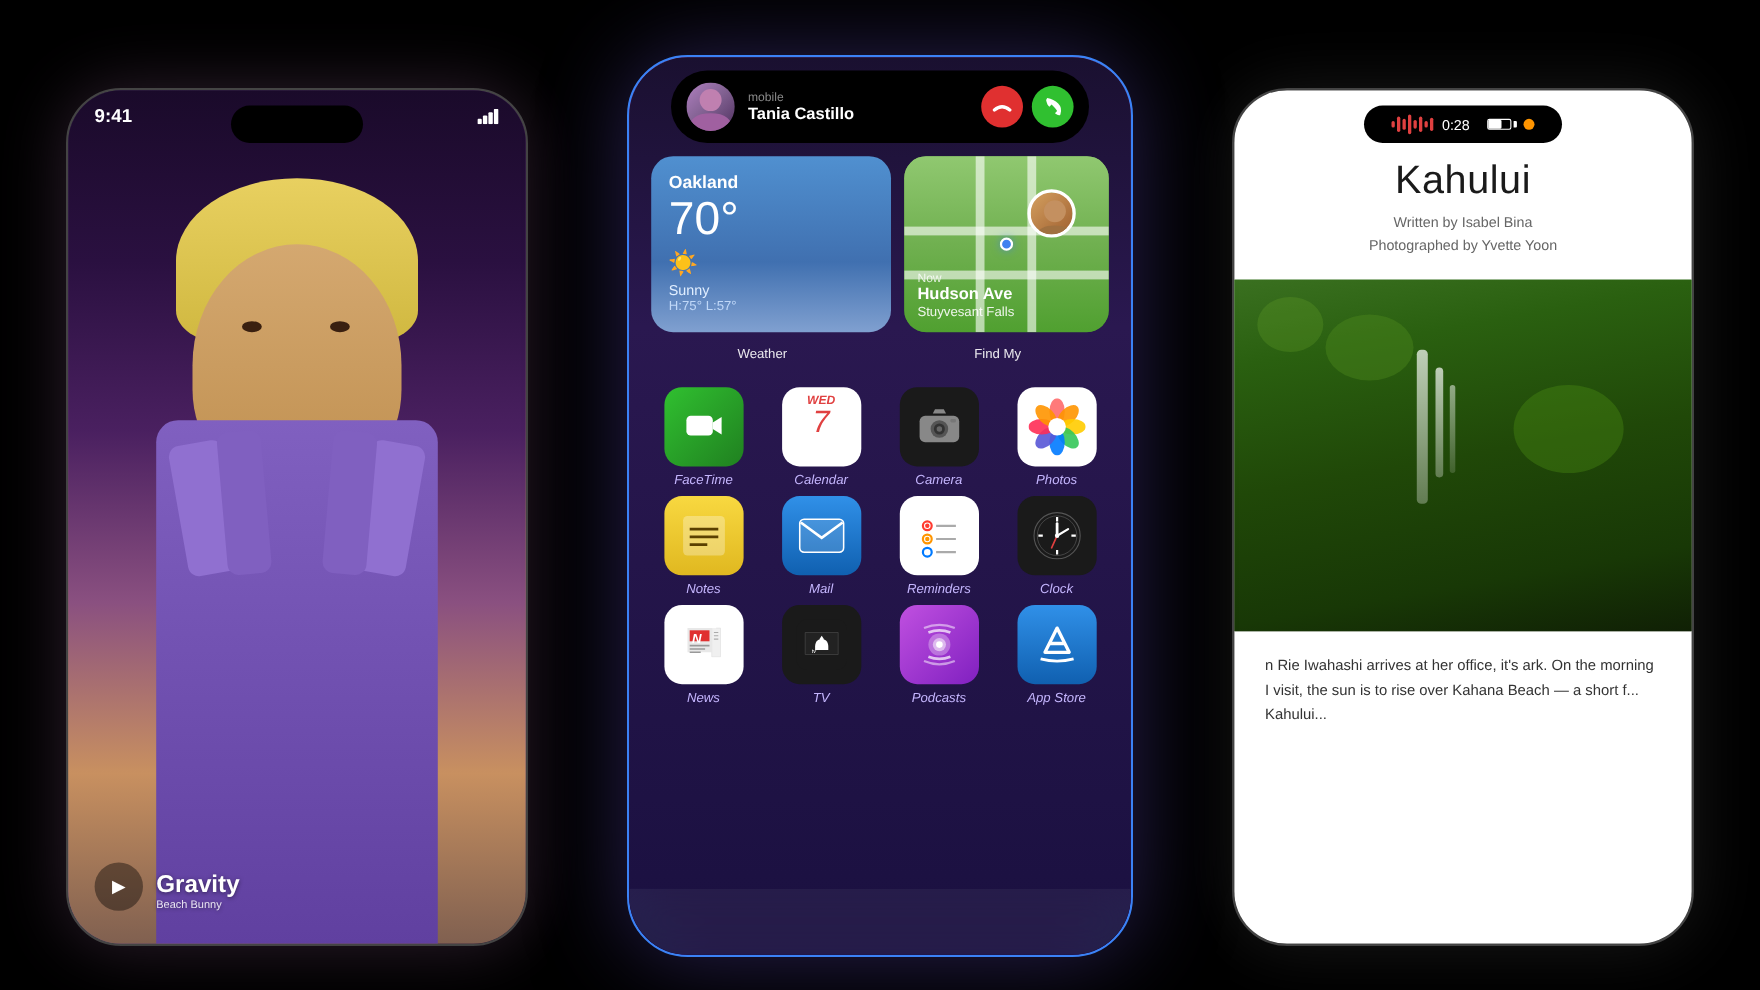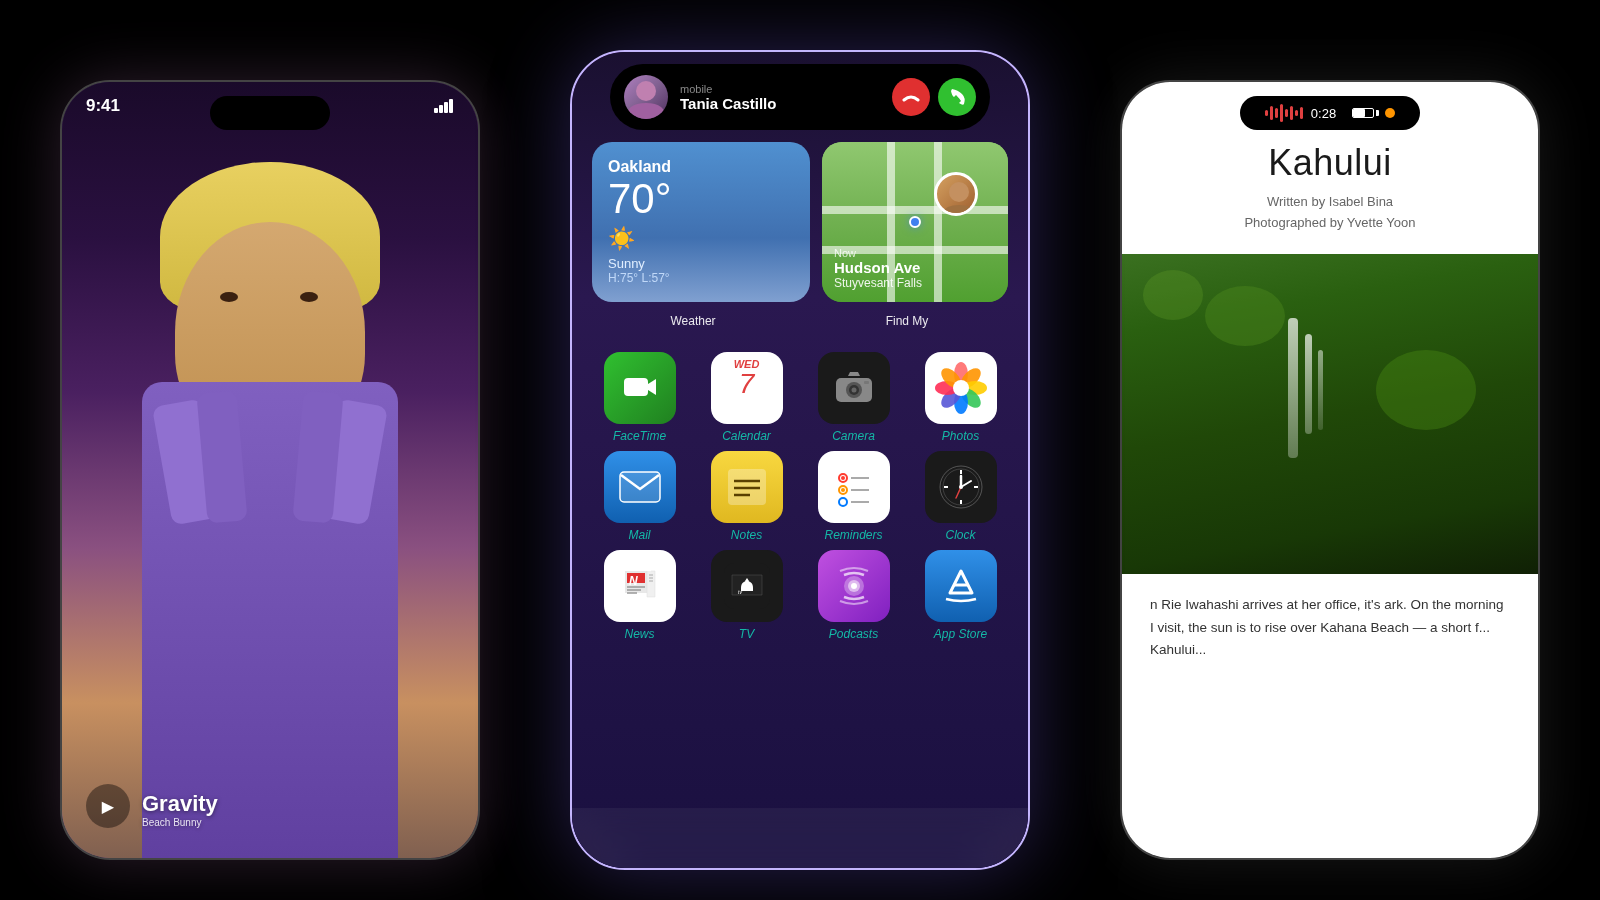--- a/index.html
+++ b/index.html
@@ -88,21 +88,21 @@
     
     .phone-center {
       position: absolute;
       left: 50%;
       transform: translateX(-50%);
       top: 50px;
       width: 460px;
       height: 820px;
       background: #1a1a2a;
       border-radius: 55px;
-      border: 2px solid #c4b5fd;
+      border: 2px solid #3b82f6;
       overflow: hidden;
       box-shadow: 0 0 80px rgba(100,80,200,0.4), 0 30px 80px rgba(0,0,0,0.8);
       z-index: 10;
     }
     
     .phone-center::before {
       content: '';
       position: absolute;
       inset: -3px;
       border-radius: 57px;
@@ -268,21 +268,21 @@
     }
     .app-icon {
       width: 72px; height: 72px;
       border-radius: 16px;
       display: flex; align-items: center; justify-content: center;
       font-size: 32px;
       flex-shrink: 0;
     }
     .app-label {
       font-size: 12px;
-      color: #14b8a6;
+      color: #c4b5fd;
       text-align: center;
     }
 
     
     .icon-facetime { background: linear-gradient(135deg, #30c030 0%, #208020 100%); }
     .icon-calendar {
       background: #fff;
       display: flex; flex-direction: column; align-items: center; justify-content: flex-start;
       padding-top: 6px;
     }
@@ -547,39 +547,39 @@
               <ellipse cx="26" cy="12" rx="7" ry="12" fill="#ff9500" opacity="0.9" transform="rotate(315 26 26)"></ellipse>
               <circle cx="26" cy="26" r="8" fill="white"></circle>
             </svg>
           </div>
           <div class="app-label">Photos</div>
         </div>
       </div>
 
       <div class="app-row">
         <div class="app-item">
-          <div class="app-icon icon-mail">
-            <svg width="42" height="32" viewBox="0 0 42 32">
-              <rect x="1" y="1" width="40" height="30" rx="4" fill="white" opacity="0.15"></rect>
-              <path d="M2 4 L21 18 L40 4" fill="none" stroke="white" stroke-width="2.5"></path>
-              <rect x="1" y="1" width="40" height="30" rx="4" fill="none" stroke="white" stroke-width="1.5"></rect>
-            </svg>
-          </div>
-          <div class="app-label">Mail</div>
-        </div>
-        <div class="app-item">
           <div class="app-icon icon-notes">
             <svg width="42" height="40" viewBox="0 0 42 40">
               <rect x="2" y="2" width="38" height="36" rx="4" fill="white" opacity="0.3"></rect>
               <line x1="8" y1="14" x2="34" y2="14" stroke="#5a4000" stroke-width="2.5"></line>
               <line x1="8" y1="21" x2="34" y2="21" stroke="#5a4000" stroke-width="2.5"></line>
               <line x1="8" y1="28" x2="24" y2="28" stroke="#5a4000" stroke-width="2.5"></line>
             </svg>
           </div>
           <div class="app-label">Notes</div>
+        </div>
+        <div class="app-item">
+          <div class="app-icon icon-mail">
+            <svg width="42" height="32" viewBox="0 0 42 32">
+              <rect x="1" y="1" width="40" height="30" rx="4" fill="white" opacity="0.15"></rect>
+              <path d="M2 4 L21 18 L40 4" fill="none" stroke="white" stroke-width="2.5"></path>
+              <rect x="1" y="1" width="40" height="30" rx="4" fill="none" stroke="white" stroke-width="1.5"></rect>
+            </svg>
+          </div>
+          <div class="app-label">Mail</div>
         </div>
         <div class="app-item">
           <div class="app-icon icon-reminders">
             <svg width="46" height="46" viewBox="0 0 46 46">
               <rect x="0" y="0" width="46" height="46" rx="10" fill="white"></rect>
               <circle cx="12" cy="14" r="4" fill="none" stroke="#ff3b30" stroke-width="2"></circle>
               <circle cx="12" cy="14" r="2" fill="#ff3b30"></circle>
               <line x1="20" y1="14" x2="38" y2="14" stroke="#aaa" stroke-width="2"></line>
               <circle cx="12" cy="26" r="4" fill="none" stroke="#ff9500" stroke-width="2"></circle>
               <circle cx="12" cy="26" r="2" fill="#ff9500"></circle>

